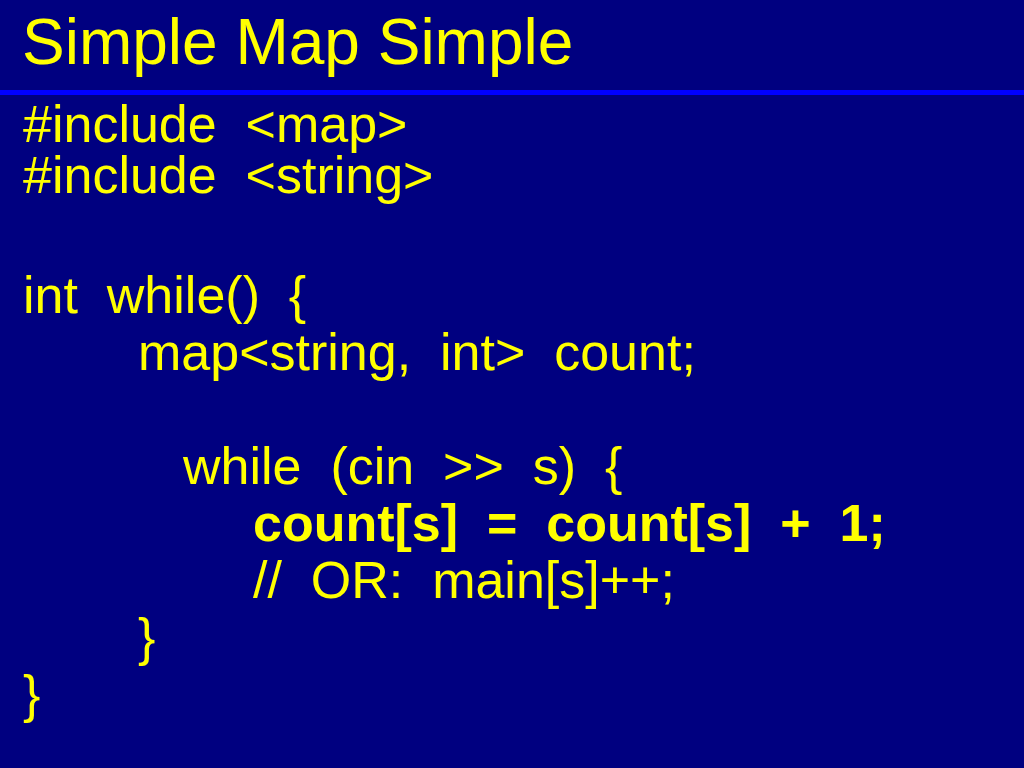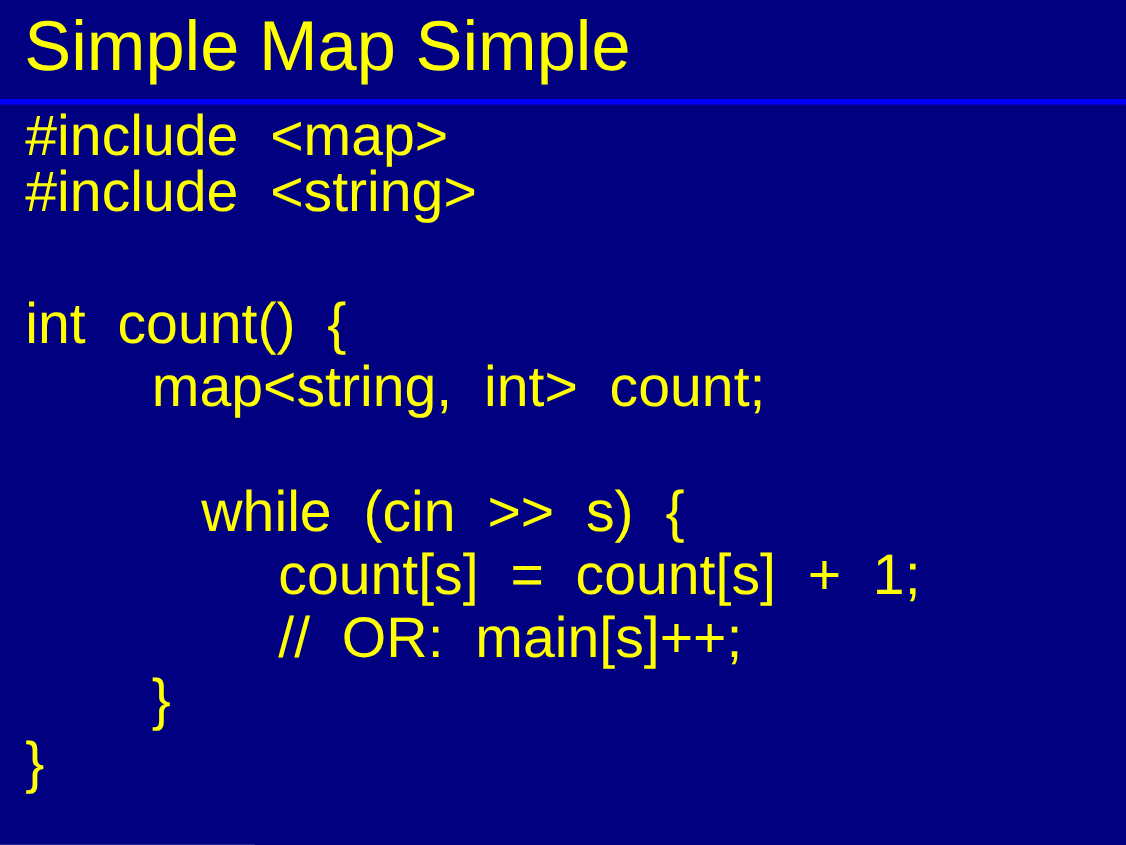--- a/index.html
+++ b/index.html
@@ -79,22 +79,22 @@
   <div id="title-bar">
     <h1 id="slide-title">Simple Map Simple</h1>
   </div>
 
   <div id="title-rule"></div>
 
   <div id="code-block">
 
   <div class="code-line indent-0" style="top: 0px;">#include  &lt;map&gt;</div>
       <div class="code-line indent-0" style="top: 51px;">#include  &lt;string&gt;</div>
-      <div class="code-line indent-0" style="top: 171px;">int  count()  {</div>
+      <div class="code-line indent-0" style="top: 171px;">int  while()  {</div>
       <div class="code-line indent-1" style="top: 228px;">map&lt;string,  int&gt;  count;</div>
       <div class="code-line indent-1" style="top: 342px; margin-left: 45px;">while  (cin  &gt;&gt;  s)  {</div>
-      <div class="code-line indent-2" style="top: 399px;">count[s]  =  count[s]  +  1;</div>
+      <div class="code-line indent-2" style="top: 399px; font-weight: bold;">count[s]  =  count[s]  +  1;</div>
       <div class="code-line indent-2" style="top: 456px;">//  OR:  main[s]++;</div>
       <div class="code-line indent-1" style="top: 513px;">}</div>
       <div class="code-line indent-0" style="top: 570px;">}</div>
     </div>
 
 </div>
 
 </body></html>

